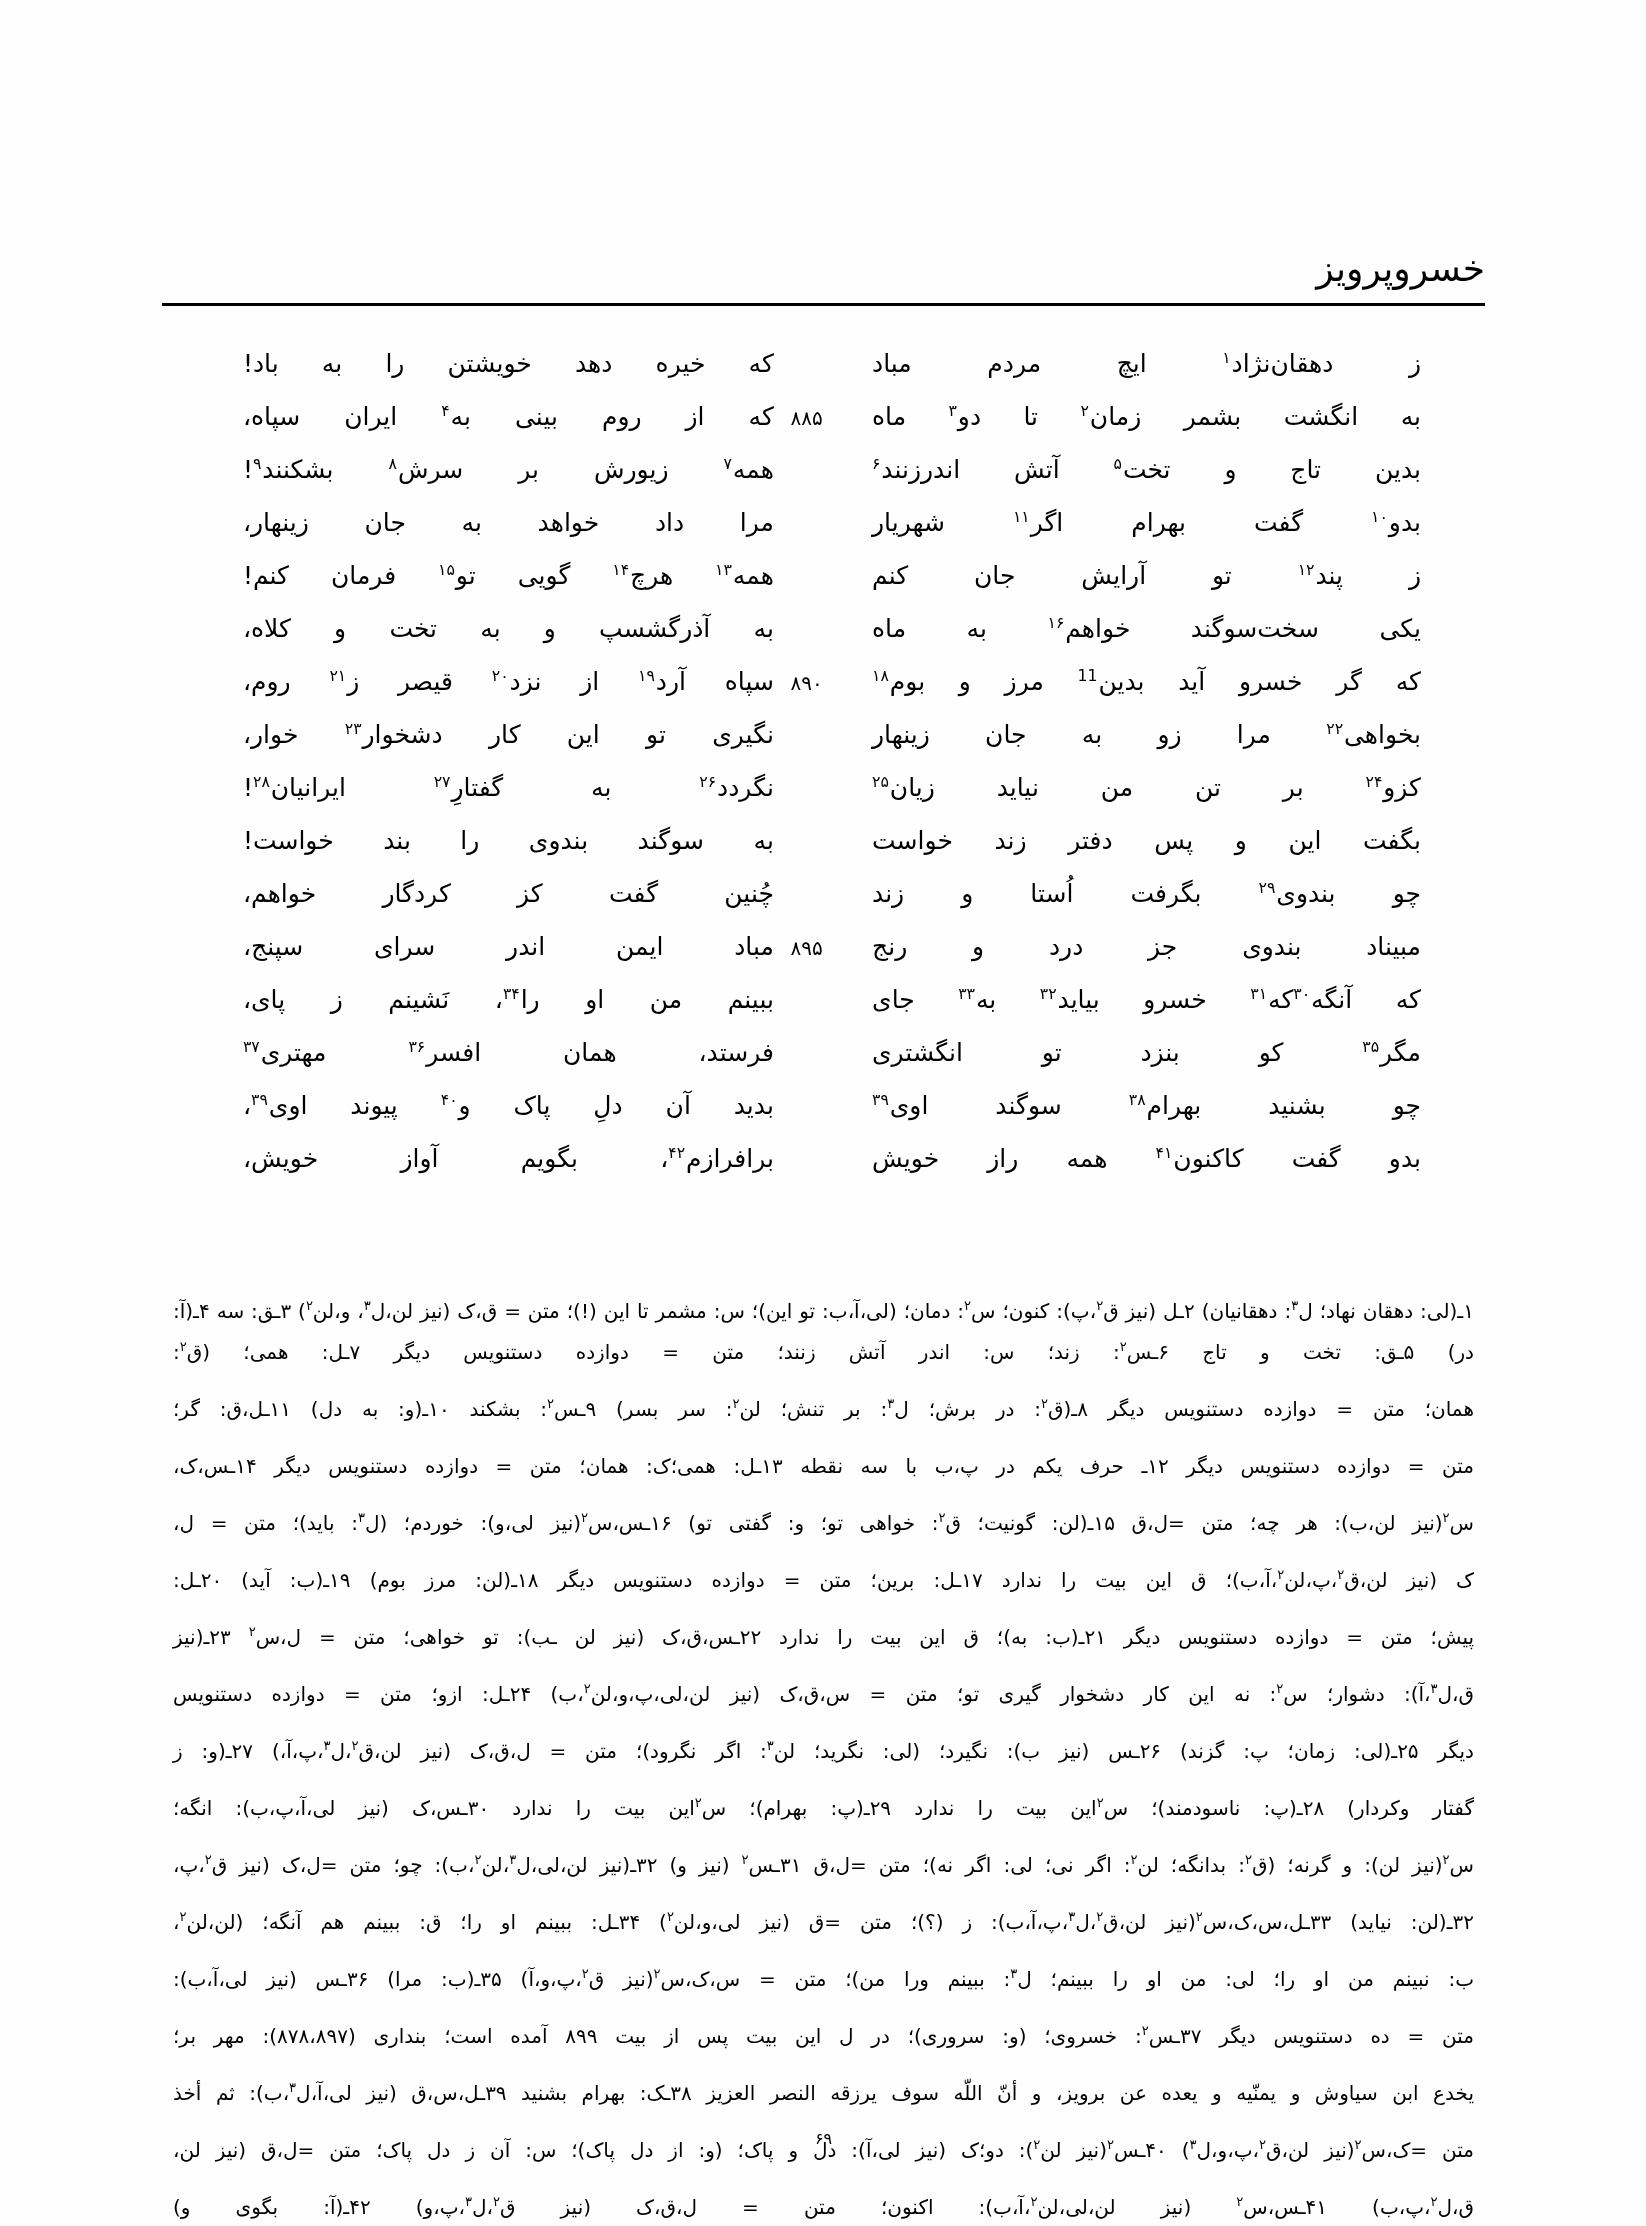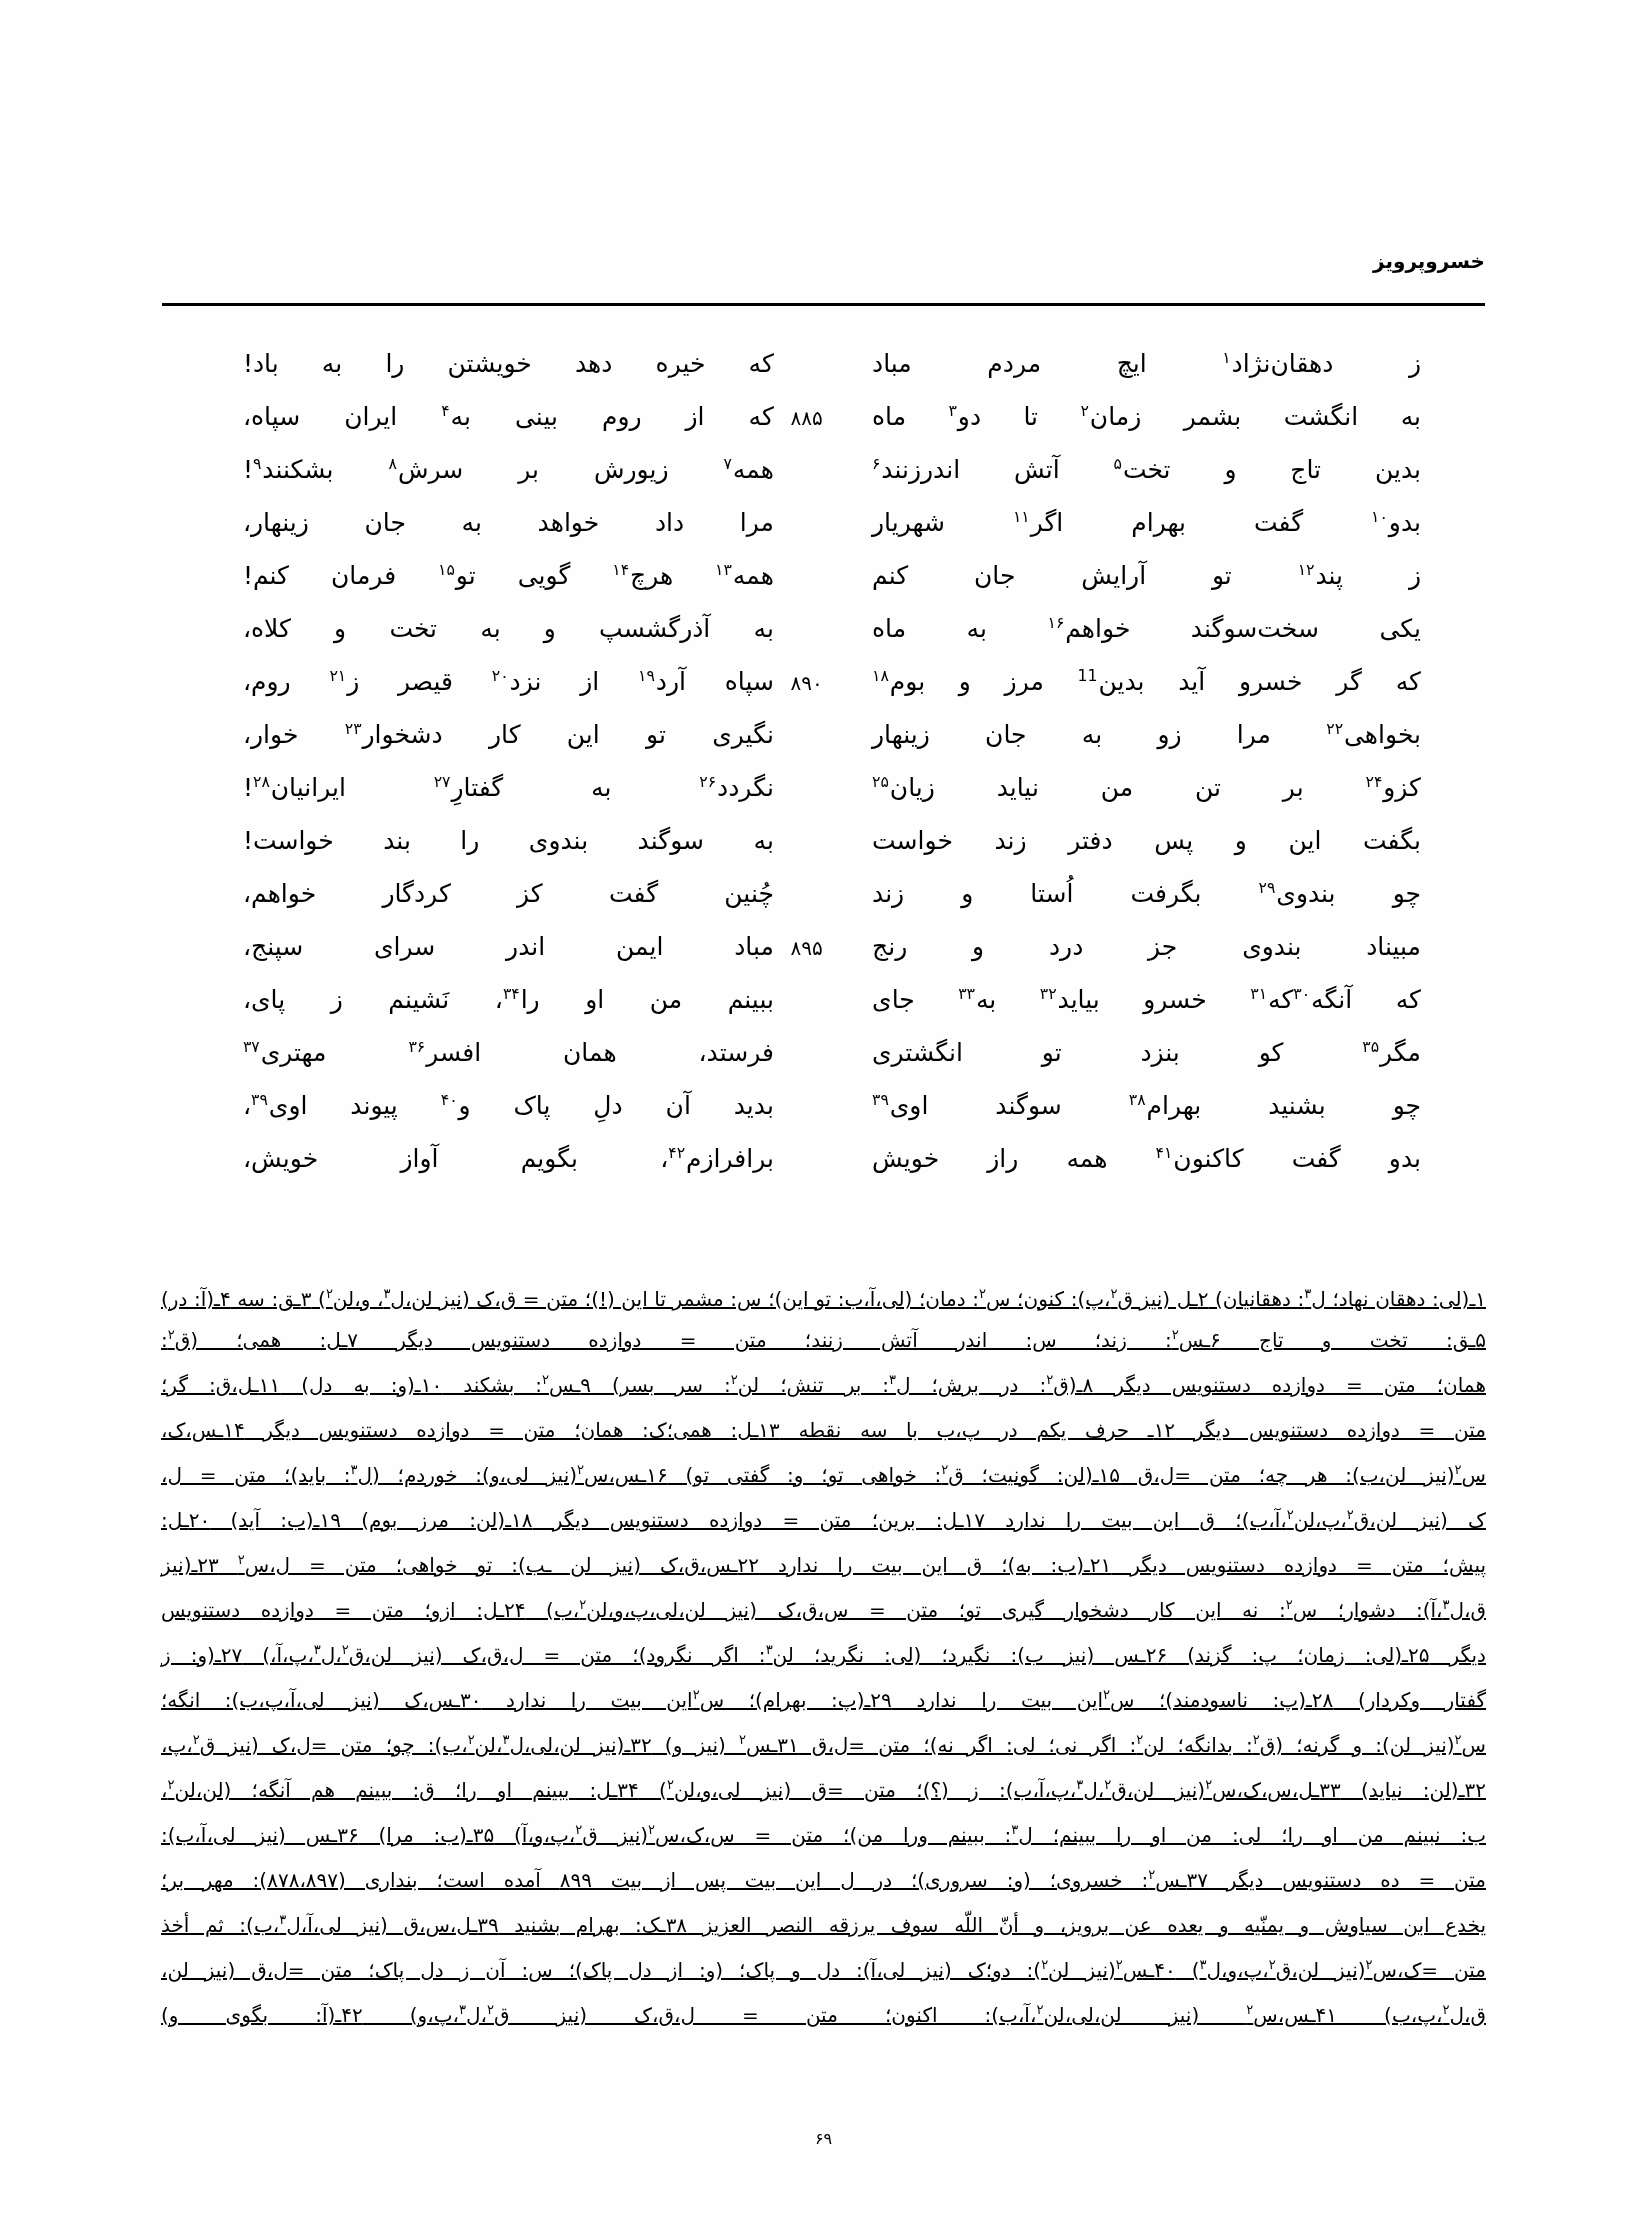--- a/index.html
+++ b/index.html
@@ -25,22 +25,22 @@
 
   
   .header-zone {
     position: absolute;
     top: 251px;
     left: 162px;
     right: 162px;
     height: 55px;
   }
   .running-head {
-    font-size: 20px;
-    font-weight: 700;
+    font-size: 36px;
+    font-weight: 400;
     line-height: 1;
     text-align: right;
     direction: rtl;
     padding-bottom: 7.4px;
     letter-spacing: -0.5px;
   }
   .head-rule {
     position: absolute;
     left: 0;
     right: 0;
@@ -98,24 +98,23 @@
     top: 1275px;
     right: 157px;
     left: 157px;
     direction: rtl;
     text-align: justify;
     font-size: 20px;
     line-height: 41px;
     letter-spacing: -0.2px;
   }
   .apparatus p {
-    margin: 4px;
+    margin: 16px;
     text-align: justify;
     text-align-last: justify;
-    text-decoration: underline;
   }
   .apparatus sup {
     font-size: 13px;
     vertical-align: super;
     line-height: 0;
   }
 
   
   .folio {
     position: absolute;

